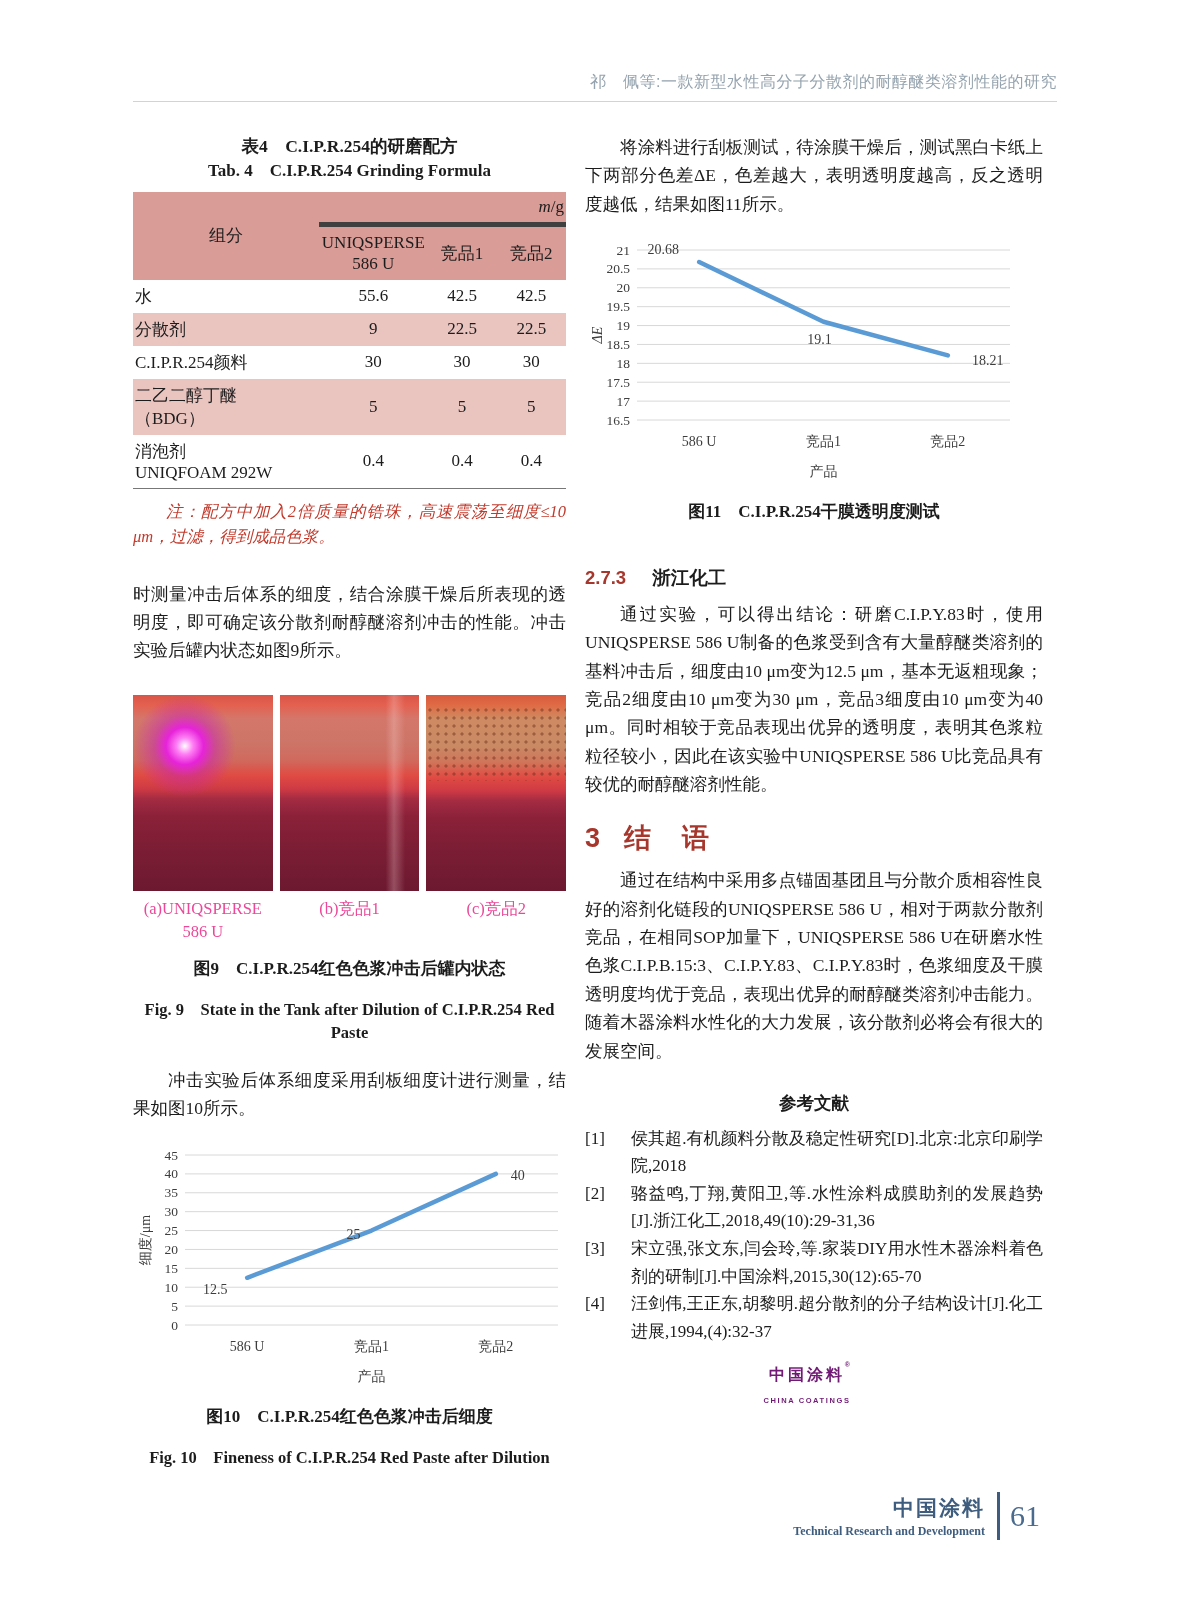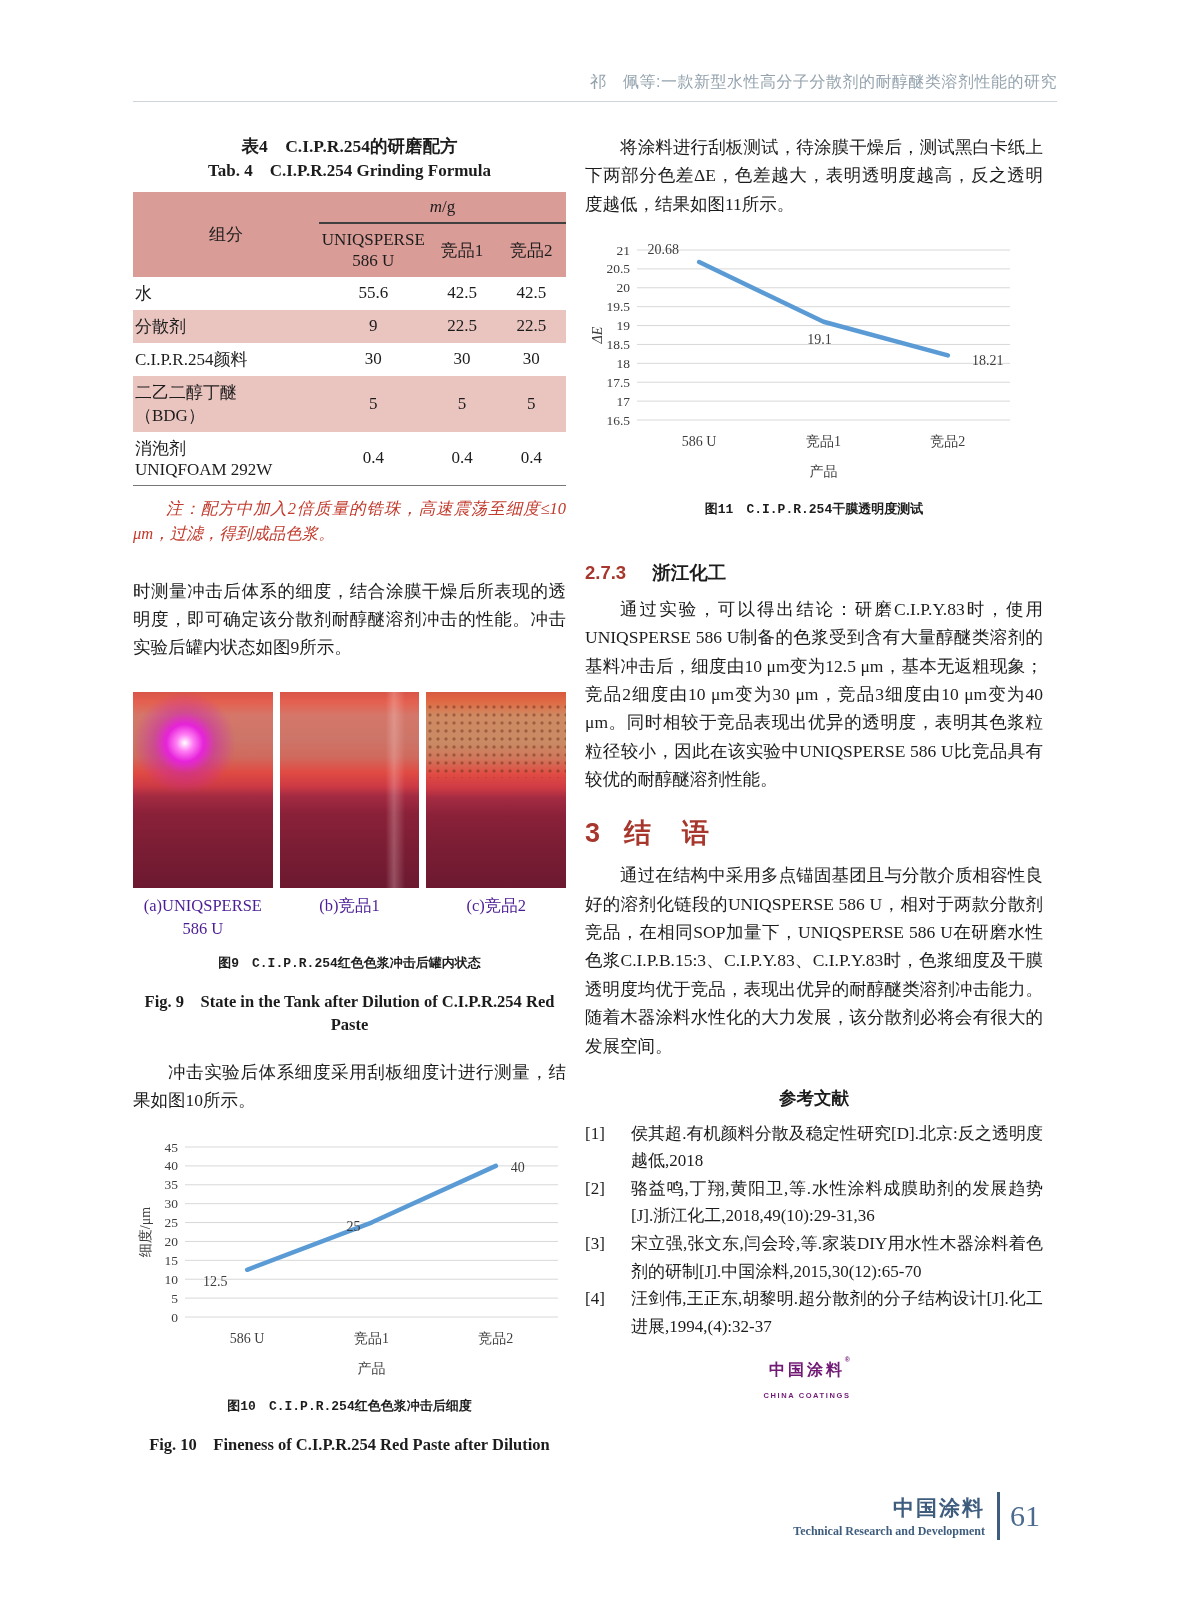--- a/index.html
+++ b/index.html
@@ -36,21 +36,21 @@
   .tbl-title-cn { text-align:center; font-weight:bold; font-size:17.5px; margin-top:6px; }
   .tbl-title-en { text-align:center; font-weight:bold; font-size:17px; margin-top:1px; }
   table.grind { width:100%; border-collapse:collapse; margin-top:10px; font-size:17px; }
   table.grind td, table.grind th { padding:5px 2px; font-weight:normal; vertical-align:middle; }
   .hdr-bg { background:#d99c97; }
   .row-pink { background:#eac5c0; }
   .row-white { background:#ffffff; }
   td.name-cell { text-align:left; padding-left:4px; white-space:pre-line; }
   td.num-cell { text-align:center; }
   th.comp-cell { text-align:center; }
-  th.unit-cell { text-align:center; border-bottom:2px solid #404040; }
+  th.unit-cell { text-align:right; border-bottom:5px solid #404040; }
   th.subhdr { text-align:center; line-height:1.25; }
   .unit-m { font-style:italic; }
   table.grind { border-bottom:1px solid #777; }
   .tbl-note {
     margin-top:10px; font-size:16.5px; line-height:1.55; color:#c23a2c;
     font-style:italic; text-align:justify; text-indent:2em;
   }
   
   .photo-row { display:flex; gap:7px; margin-top:30px; }
   .jar { position:relative; flex:1; height:196px; overflow:hidden;
@@ -71,25 +71,25 @@
         #d85a40 0%, #e06a44 5%, #cf8a62 12%, #c98a64 26%,
         #d0765a 34%, #e04b43 42%, #ce3a44 49%, #a42b42 54%,
         #8a2139 63%, #7a1d34 80%, #6c1930 100%);
   }
   .jar.jar-c::after { content:''; position:absolute; left:0; right:0; top:6%; height:38%;
     background-image:radial-gradient(rgba(100,40,20,.45) 1.3px, rgba(0,0,0,0) 1.9px);
     background-size:8px 8px;
   }
   .photo-labels { display:flex; gap:7px; margin-top:6px; }
   .photo-labels span {
-    flex:1; text-align:center; color:#4c1d95; font-size:16.5px;
+    flex:1; text-align:center; color:#ec4899; font-size:16.5px;
     line-height:1.4; white-space:pre-line;
   }
   
-  .cap-cn { text-align:center; font-weight:bold; font-size:13px; margin-top:14px;font-family:Liberation Mono, monospace; }
+  .cap-cn { text-align:center; font-weight:bold; font-size:17px; margin-top:14px; }
   .cap-en { text-align:center; font-weight:bold; font-size:16.5px; margin-top:18px; line-height:1.4; }
   
   .chart-box { margin-top:16px; }
   .chart-box svg text { font-family:"Liberation Serif","DejaVu Serif",serif; fill:#3d3d3d; }
   
   .sec-273 { margin-top:42px; font-family:"Liberation Sans","DejaVu Sans",sans-serif; font-size:18.5px; font-weight:bold; }
   .sec-273 .sec-num { color:#a7372c; margin-right:26px; }
   .sec-3 { margin-top:22px; color:#a7372c; font-family:"Liberation Sans","DejaVu Sans",sans-serif; font-size:27px; font-weight:bold; letter-spacing:2px; }
   .sec-3 .sec-num { margin-right:24px; letter-spacing:0; }
   .para-after-head { margin-top:10px; }
@@ -272,21 +272,21 @@
 
   <div class="sec-3">
     <span class="sec-num">3</span><span>结　语</span>
   </div>
   <p class="body-text para-after-head">通过在结构中采用多点锚固基团且与分散介质相容性良好的溶剂化链段的UNIQSPERSE 586 U，相对于两款分散剂竞品，在相同SOP加量下，UNIQSPERSE 586 U在研磨水性色浆C.I.P.B.15:3、C.I.P.Y.83、C.I.P.Y.83时，色浆细度及干膜透明度均优于竞品，表现出优异的耐醇醚类溶剂冲击能力。随着木器涂料水性化的大力发展，该分散剂必将会有很大的发展空间。</p>
 
   <div class="ref-head">参考文献</div>
   <div class="ref-list">
     <div class="ref-item">
       <span class="ref-marker">[1]</span>
-      <span class="ref-text">侯其超.有机颜料分散及稳定性研究[D].北京:反之透明度越低,2018</span>
+      <span class="ref-text">侯其超.有机颜料分散及稳定性研究[D].北京:北京印刷学院,2018</span>
     </div>
     <div class="ref-item">
       <span class="ref-marker">[2]</span>
       <span class="ref-text">骆益鸣,丁翔,黄阳卫,等.水性涂料成膜助剂的发展趋势[J].浙江化工,2018,49(10):29-31,36</span>
     </div>
     <div class="ref-item">
       <span class="ref-marker">[3]</span>
       <span class="ref-text">宋立强,张文东,闫会玲,等.家装DIY用水性木器涂料着色剂的研制[J].中国涂料,2015,30(12):65-70</span>
     </div>
     <div class="ref-item">

